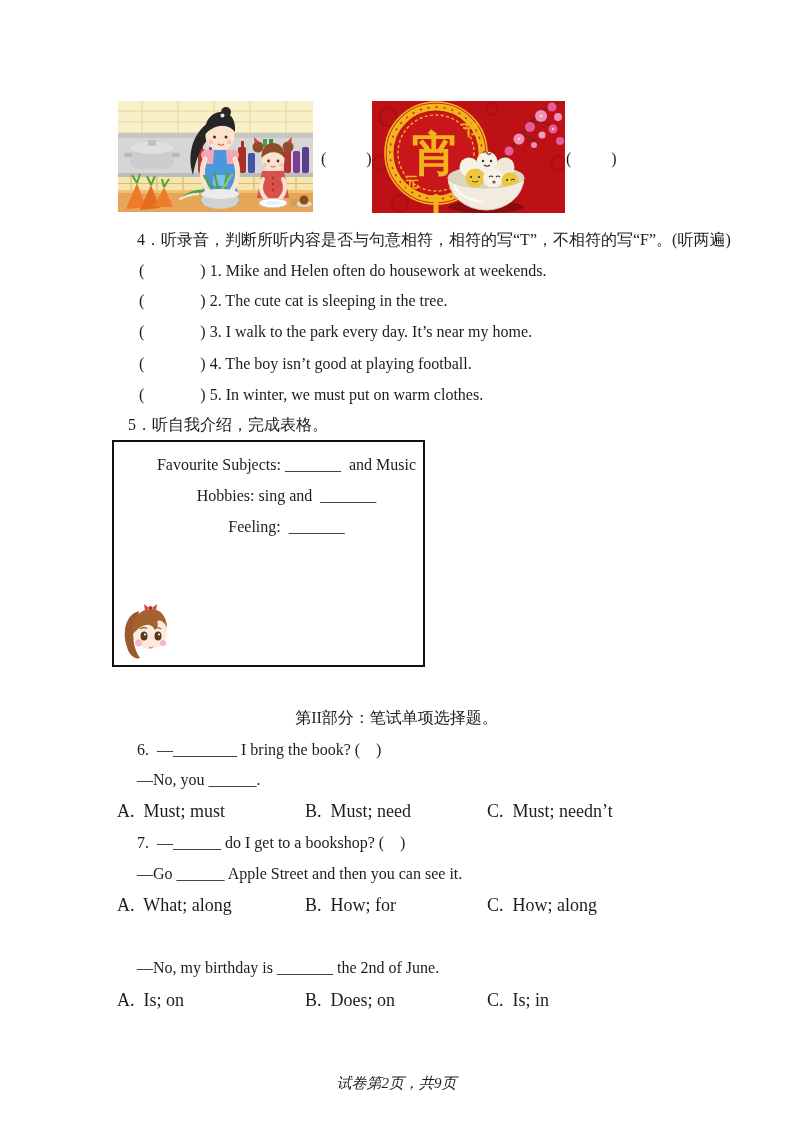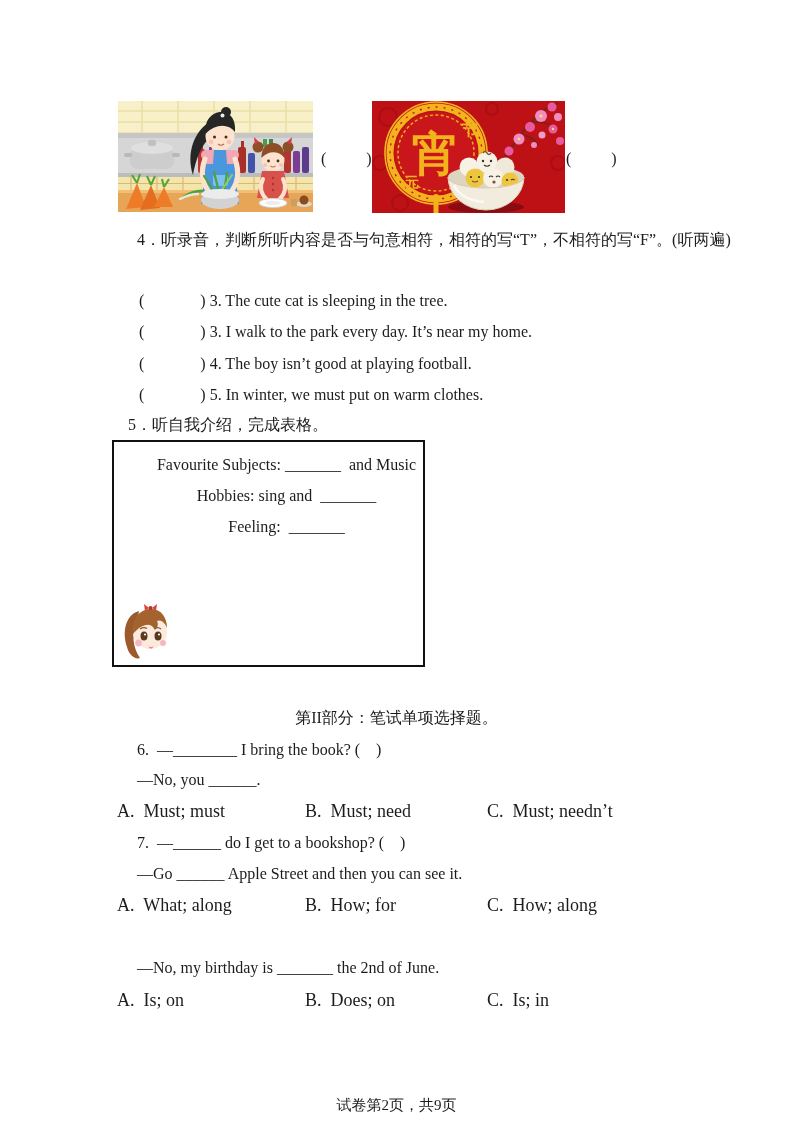--- a/index.html
+++ b/index.html
@@ -53,24 +53,25 @@
     font-size:16px;
     line-height:31.2px;
     white-space:pre;
   }
   .avatar{
     position:absolute;
     left:5px;top:161px;
   }
   .footer{
     position:absolute;
-    left:0;width:793px;top:1096px;
+    left:0;width:793px;top:1074px;
     text-align:center;
     font-size:15px;
     white-space:pre;
+    font-style:italic;
   }
 </style>
 </head>
 <body>
 
 <div class="page">
 
   <svg class="img-block" style="left:118px;top:101px" width="195" height="111" viewBox="0 0 195 111" aria-label="kitchen cooking scene">
     <rect width="195" height="111" fill="#f8f0c8"></rect>
 
@@ -269,21 +270,22 @@
         <path d="M139 79 q2 -1.6 3.6 0" stroke="#3a3028" stroke-width="1.1" fill="none"></path>
       <path d="M76 76 A38 11 0 0 0 152 76 A38 33 0 0 1 76 76 Z" fill="#f2ecde" stroke="#d8d0ba" stroke-width="1"></path>
       <path d="M82 84 C86 94 98 100 112 101" stroke="#ffffff" stroke-width="2.4" fill="none" opacity="0.7"></path>
     </g>
   </svg>
 
   <span class="bracket" style="left:566px;top:149px">(          )</span>
 
   <div class="line" style="left:117px;top:230px">4．听录音，判断所听内容是否与句意相符，相符的写“T”，不相符的写“F”。(听两遍)</div>
 
-  <div class="line" style="left:119px;top:291px">(              ) 3. The cute cat is sleeping in the tree.</div>
+  <div class="line" style="left:119px;top:261px">(              ) 1. Mike and Helen often do housework at weekends.</div>
+  <div class="line" style="left:119px;top:291px">(              ) 2. The cute cat is sleeping in the tree.</div>
   <div class="line" style="left:119px;top:322px">(              ) 3. I walk to the park every day. It’s near my home.</div>
   <div class="line" style="left:119px;top:354px">(              ) 4. The boy isn’t good at playing football.</div>
   <div class="line" style="left:119px;top:385px">(              ) 5. In winter, we must put on warm clothes.</div>
 
   <div class="line" style="left:108px;top:415px">5．听自我介绍，完成表格。</div>
 
   <div class="profile-box">
     <div class="profile-lines">
       <div class="profile-line">Favourite Subjects: _______  and Music</div>
       <div class="profile-line">Hobbies: sing and  _______</div>

